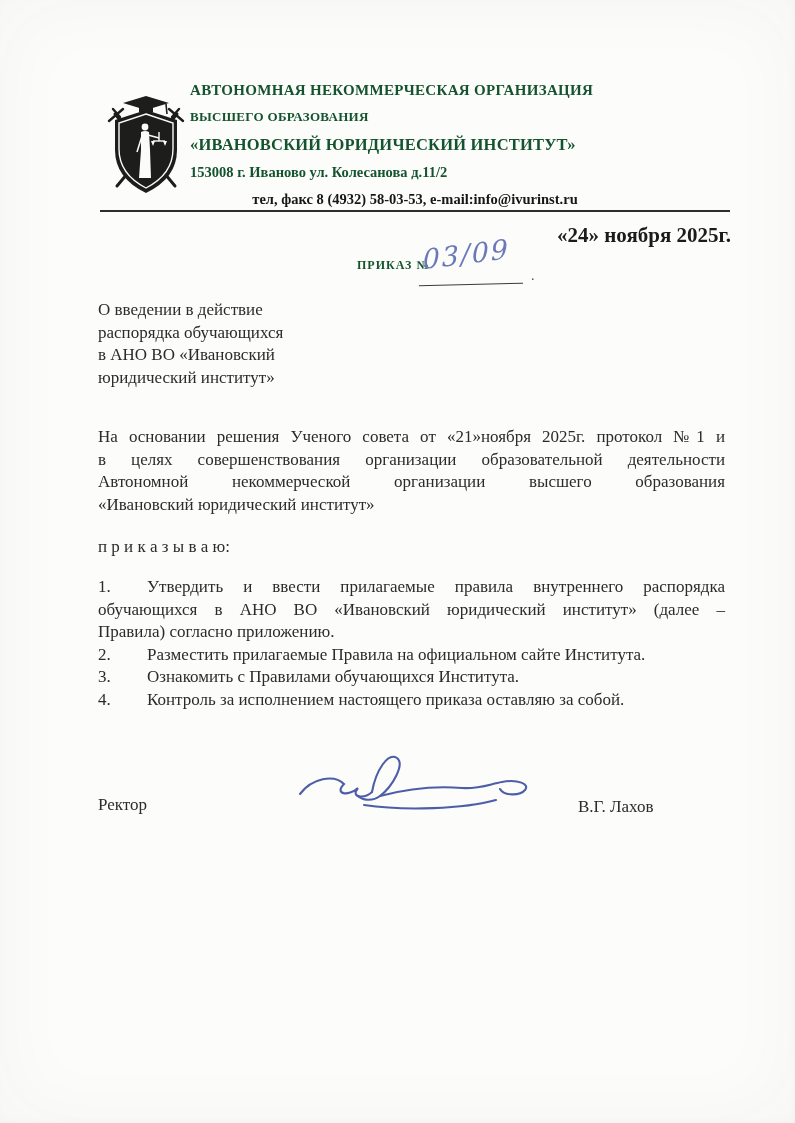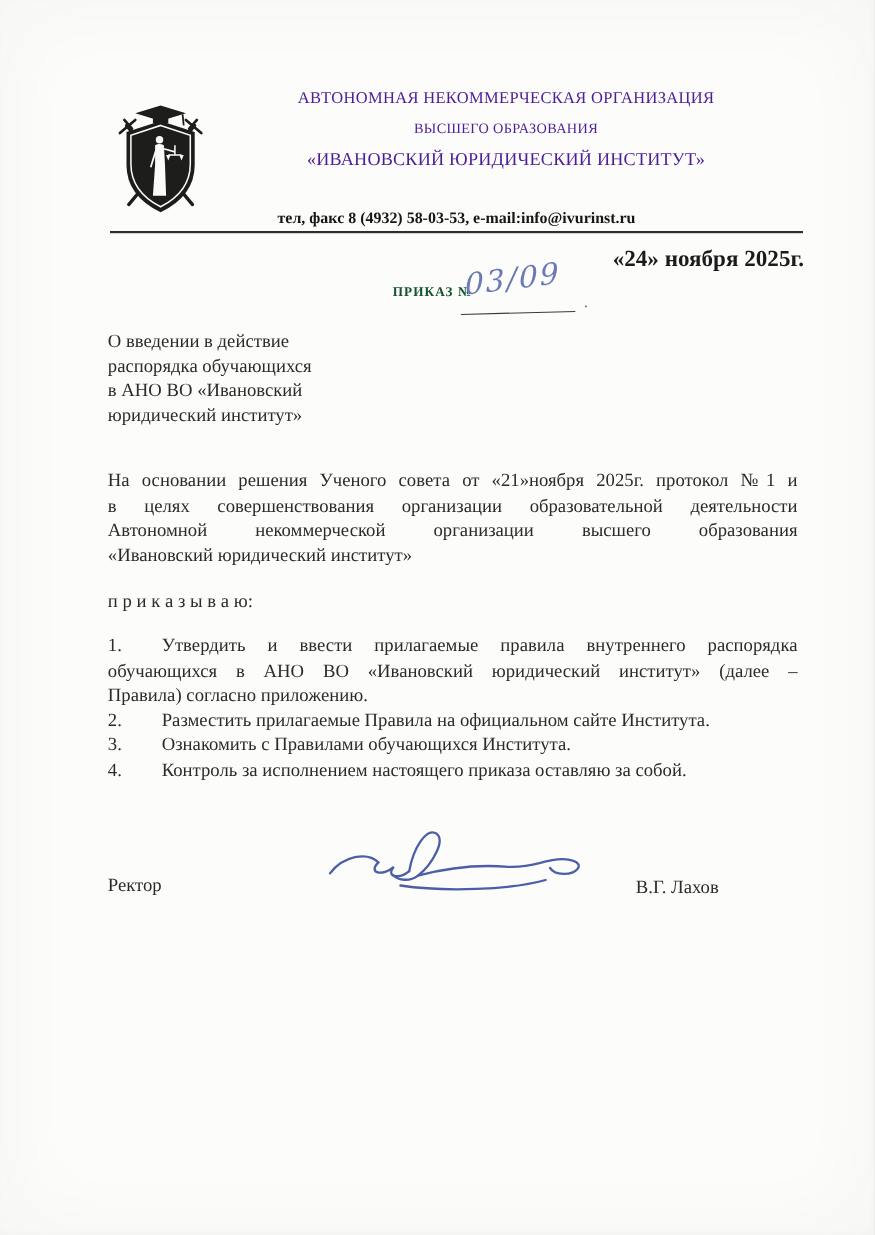--- a/index.html
+++ b/index.html
@@ -8,21 +8,21 @@
     width:795px;height:1123px;
     margin:0 auto;
     background:#fcfcfb;
     box-shadow: inset 0 0 80px rgba(60,60,55,0.035), inset -2px -2px 6px rgba(0,0,0,0.02);
     font-family:"Liberation Serif", serif;
     color:#262626;
     overflow:hidden;
   }
   .abs{position:absolute;}
   
-  .hdr-line{left:190px;right:65px;text-align:center;font-weight:normal;color:#4c1d95;}
+  .hdr-line{left:190px;right:65px;text-align:left;font-weight:bold;color:#14532d;}
   .hdr1{top:82px;font-size:15px;letter-spacing:.3px;}
   .hdr2{top:109px;font-size:13px;letter-spacing:.3px;}
   .hdr3{top:135px;font-size:16.5px;letter-spacing:.2px;}
   .hdr4{top:164px;font-size:14.5px;}
   .hdr5{left:100px;right:65px;top:191px;text-align:center;font-weight:bold;font-size:14.5px;color:#161616;}
   .rule{left:100px;width:630px;top:210px;border-top:2px solid #2e2e2c;height:0;}
   .date{top:223px;right:64px;font-weight:bold;font-size:21px;color:#1b1b1b;}
   
   .order-title{left:333px;top:258px;font-weight:bold;font-size:12px;letter-spacing:1px;color:#14532d;margin-left:24px;}
   .hand-number{
@@ -82,20 +82,21 @@
       <line x1="50" y1="47" x2="62" y2="47" stroke-width="1.4"></line>
       <path d="M48 47 l2 5 l2 -5 z" stroke="none"></path>
       <path d="M60 47 l2 5 l2 -5 z" stroke="none"></path>
       <line x1="39" y1="42" x2="34" y2="58" stroke-width="1.6"></line>
     </g>
   </svg>
 
   <div class="abs hdr-line hdr1">АВТОНОМНАЯ НЕКОММЕРЧЕСКАЯ ОРГАНИЗАЦИЯ</div>
   <div class="abs hdr-line hdr2">ВЫСШЕГО ОБРАЗОВАНИЯ</div>
   <div class="abs hdr-line hdr3">«ИВАНОВСКИЙ  ЮРИДИЧЕСКИЙ ИНСТИТУТ»</div>
+  <div class="abs hdr-line hdr4">153008 г. Иваново ул. Колесанова д.11/2</div>
   <div class="abs hdr5">тел, факс 8 (4932) 58-03-53, e-mail:info@ivurinst.ru</div>
   <div class="abs rule"></div>
 
   <div class="abs date">«24» ноября 2025г.</div>
   <div class="abs order-title">ПРИКАЗ №</div>
   <div class="abs hand-underline"></div>
   <div class="abs hand-number">03/09</div>
   <div class="abs hand-dot">.</div>
 
   <div class="abs bodytxt subject">

